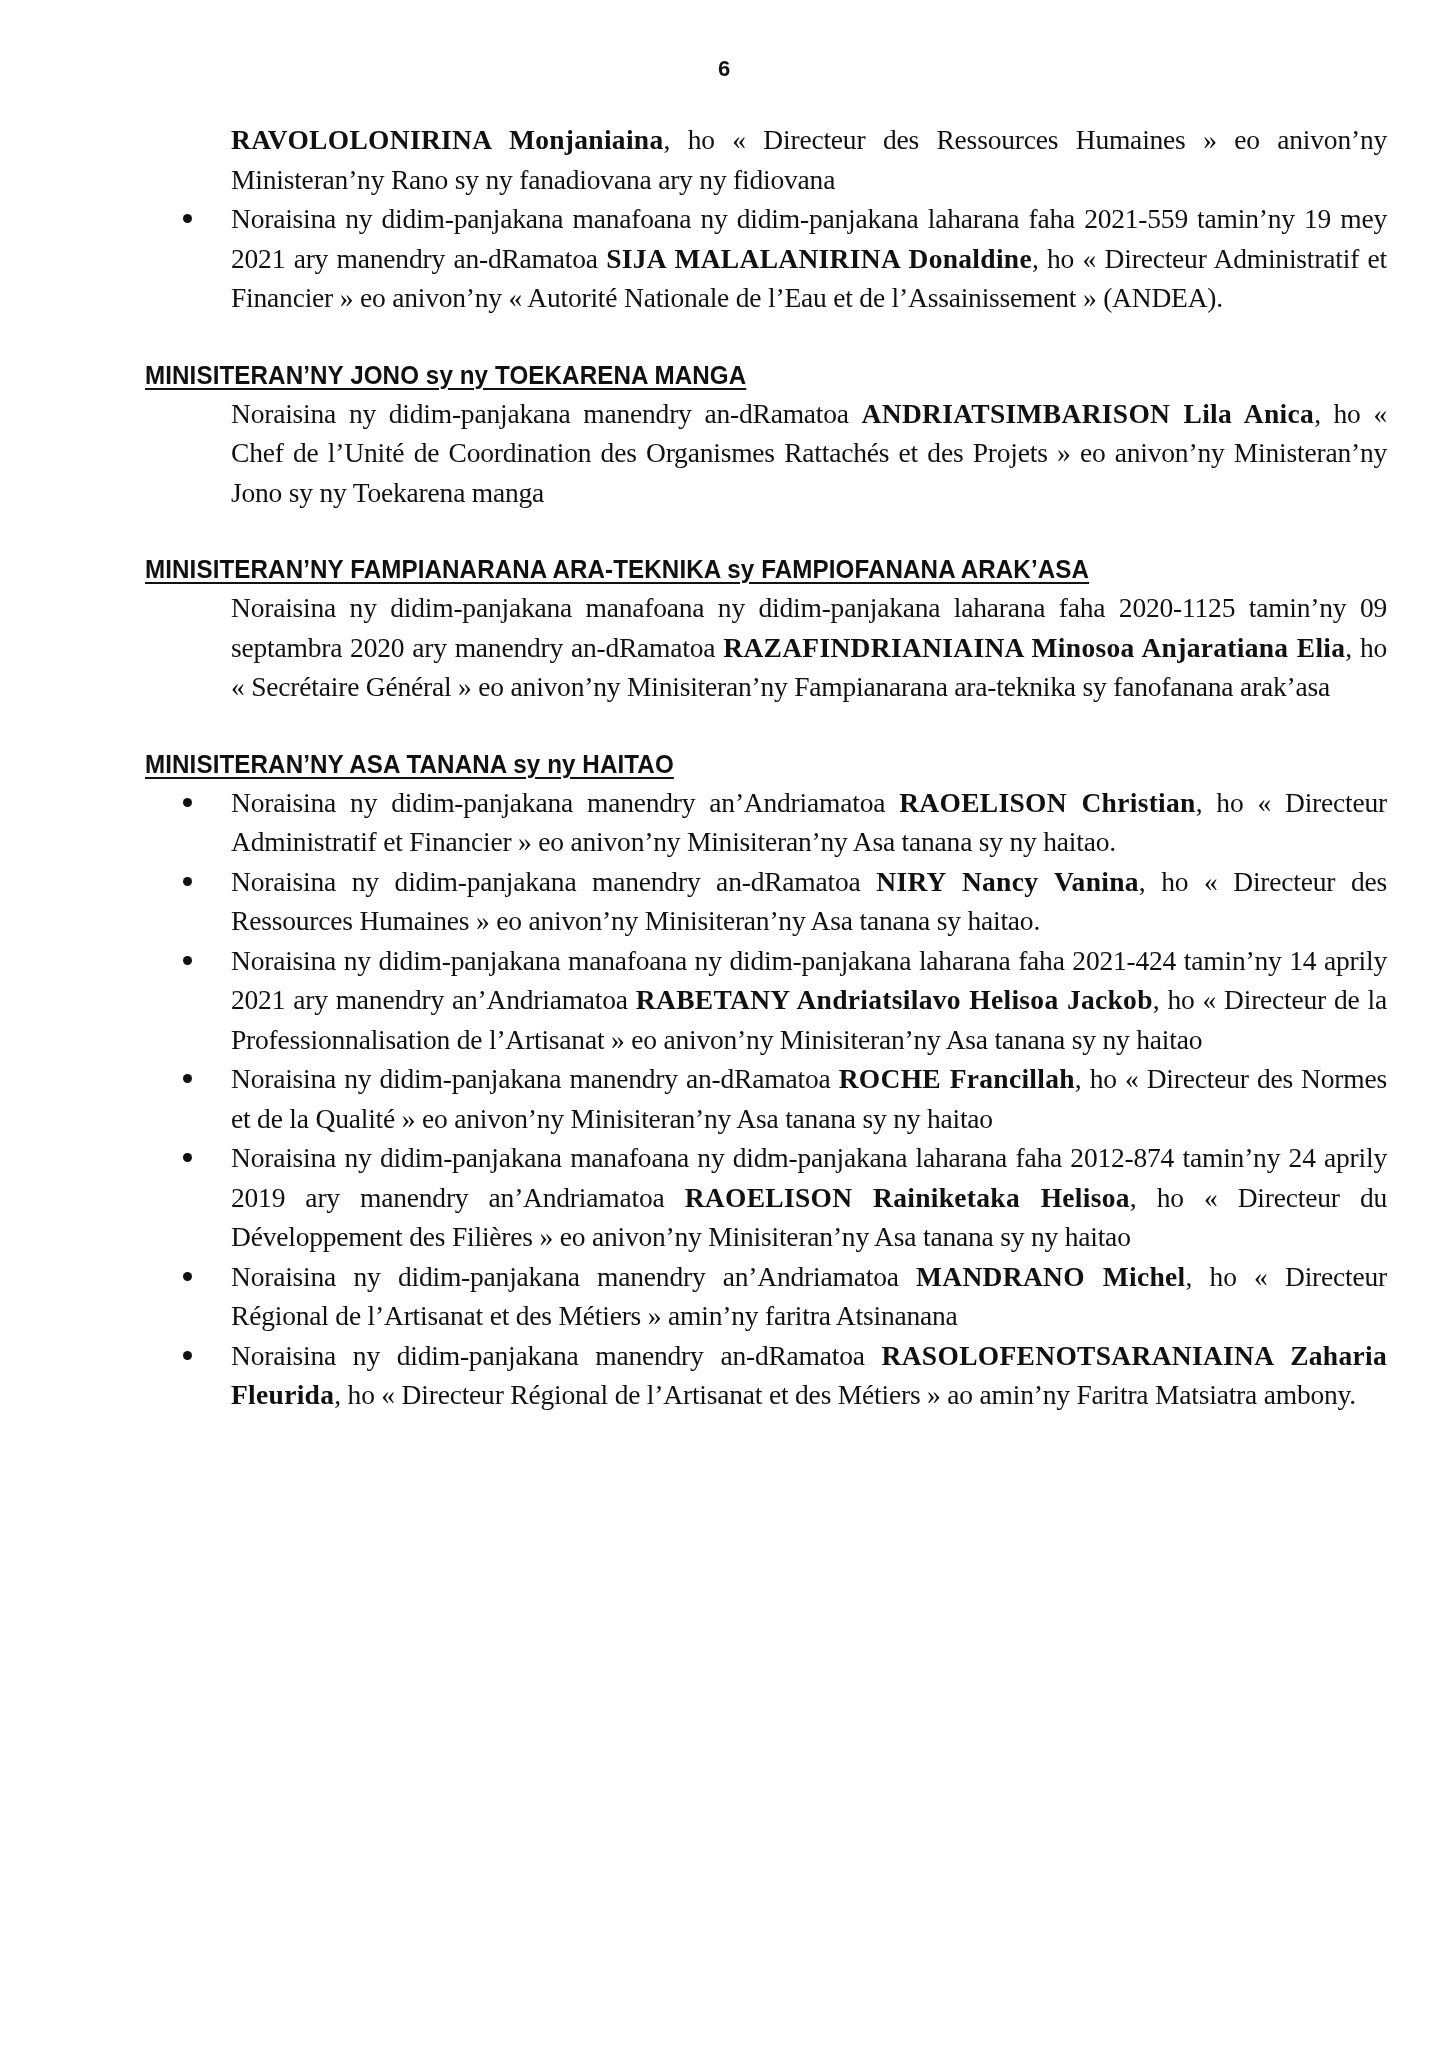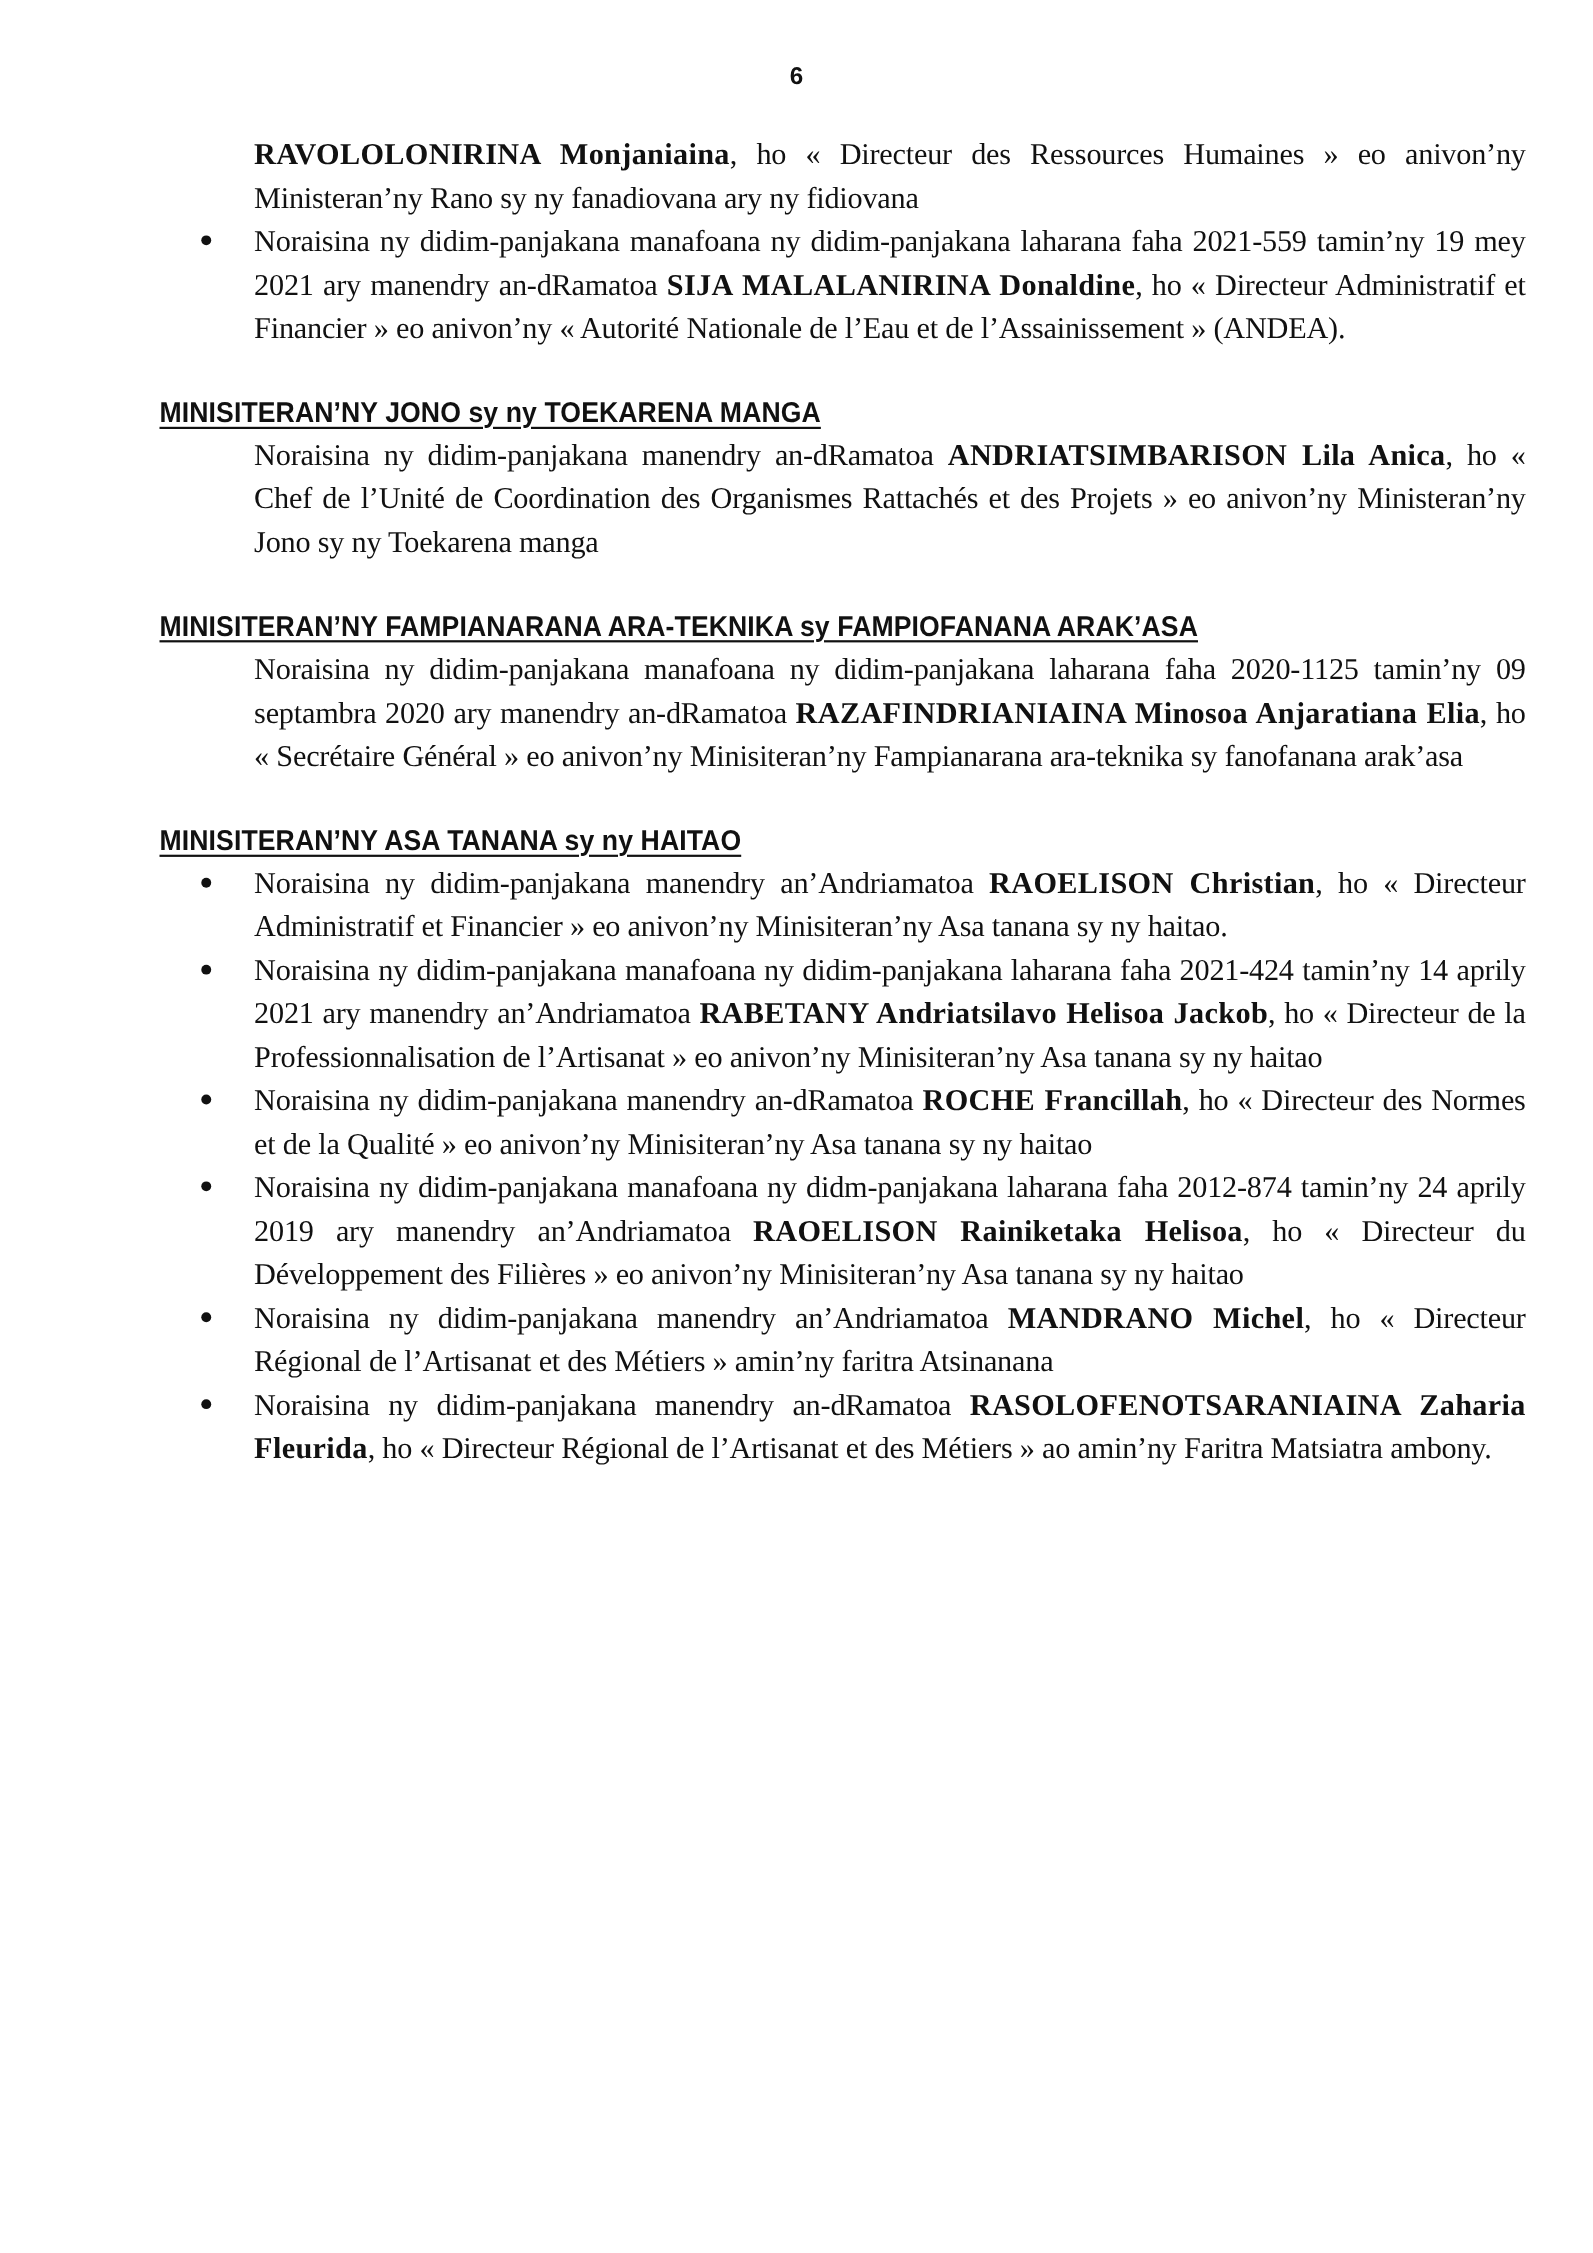--- a/index.html
+++ b/index.html
@@ -39,19 +39,20 @@
 
   <div class="heading">MINISITERAN’NY JONO sy ny TOEKARENA MANGA</div>
   <div class="para section-body"><span>Noraisina ny didim-panjakana manendry an-dRamatoa </span><b>ANDRIATSIMBARISON Lila Anica</b><span>,  ho « Chef de l’Unité de Coordination des Organismes Rattachés et des Projets » eo anivon’ny  Ministeran’ny Jono sy ny Toekarena manga</span></div>
 
   <div class="heading">MINISITERAN’NY FAMPIANARANA ARA-TEKNIKA sy FAMPIOFANANA ARAK’ASA</div>
   <div class="para section-body"><span>Noraisina ny didim-panjakana manafoana ny didim-panjakana laharana faha 2020-1125 tamin’ny 09 septambra 2020 ary manendry an-dRamatoa </span><b>RAZAFINDRIANIAINA Minosoa Anjaratiana Elia</b><span>, ho « Secrétaire Général » eo anivon’ny Minisiteran’ny Fampianarana ara-teknika sy fanofanana arak’asa</span></div>
 
   <div class="heading">MINISITERAN’NY ASA TANANA sy ny HAITAO</div>
   <ul class="bullets">
     <li class="para"><span class="dot"></span><span>Noraisina ny didim-panjakana manendry an’Andriamatoa </span><b>RAOELISON Christian</b><span>, ho « Directeur Administratif et Financier » eo anivon’ny Minisiteran’ny Asa tanana sy ny haitao.</span></li>
+    <li class="para"><span class="dot"></span><span>Noraisina ny didim-panjakana manendry an-dRamatoa </span><b>NIRY Nancy Vanina</b><span>, ho « Directeur des Ressources Humaines » eo anivon’ny Minisiteran’ny Asa tanana sy haitao.</span></li>
     <li class="para"><span class="dot"></span><span>Noraisina ny didim-panjakana manafoana ny didim-panjakana laharana faha 2021-424 tamin’ny 14 aprily 2021 ary manendry an’Andriamatoa </span><b>RABETANY Andriatsilavo Helisoa Jackob</b><span>, ho « Directeur de la Professionnalisation de l’Artisanat » eo anivon’ny Minisiteran’ny Asa tanana sy ny haitao</span></li>
     <li class="para"><span class="dot"></span><span>Noraisina ny didim-panjakana manendry an-dRamatoa </span><b>ROCHE Francillah</b><span>, ho « Directeur des Normes et de la Qualité » eo anivon’ny Minisiteran’ny Asa tanana sy ny haitao</span></li>
     <li class="para"><span class="dot"></span><span>Noraisina ny didim-panjakana manafoana ny didm-panjakana laharana faha 2012-874 tamin’ny 24 aprily 2019 ary manendry an’Andriamatoa </span><b>RAOELISON Rainiketaka Helisoa</b><span>, ho « Directeur du Développement des Filières » eo anivon’ny Minisiteran’ny Asa tanana sy ny haitao</span></li>
     <li class="para"><span class="dot"></span><span>Noraisina ny didim-panjakana manendry an’Andriamatoa </span><b>MANDRANO Michel</b><span>, ho « Directeur Régional de l’Artisanat et des Métiers » amin’ny faritra Atsinanana</span></li>
     <li class="para"><span class="dot"></span><span>Noraisina ny didim-panjakana manendry an-dRamatoa </span><b>RASOLOFENOTSARANIAINA Zaharia Fleurida</b><span>, ho « Directeur Régional de l’Artisanat et des Métiers » ao amin’ny Faritra Matsiatra ambony.</span></li>
   </ul>
 </div>
 
 </body></html>

